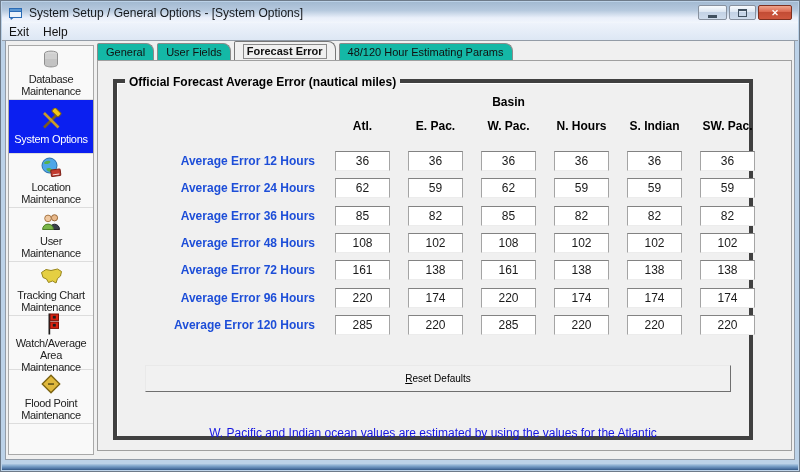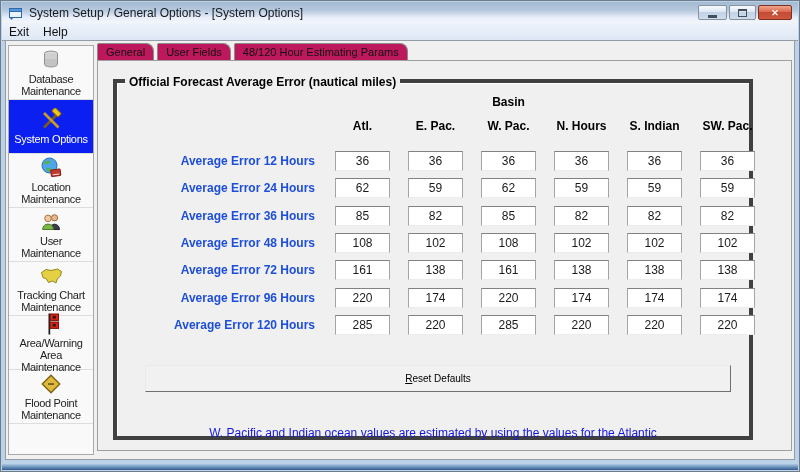--- a/index.html
+++ b/index.html
@@ -67,21 +67,21 @@
   .sb-icon svg{ width:26px; height:24px; display:block; }
   .sb-label{ font-size:11px; line-height:12px; letter-spacing:-0.3px; max-width:84px; }
 
   
   .tabstrip{
     position:absolute; left:91px; top:0; height:19px; right:2px;
     display:flex; align-items:flex-end; gap:3px; z-index:3;
   }
   .tab{
     height:17px; padding:2px 8px 0 8px; font-size:11px; color:#111;
-    background:#be185d; border:1px solid #8b8b8b; border-bottom:none;
+    background:#14b8a6; border:1px solid #8b8b8b; border-bottom:none;
     border-radius:2px 8px 0 0; white-space:nowrap;
   }
   .tab.active{
     height:19px; background:#f0f0f0; z-index:4; position:relative;
     padding-top:2px; border-color:#777;
   }
   .tab.active .tab-label{
     font-weight:bold; border:1px solid #8a8a8a; padding:0 3px 1px 3px; display:inline-block;
   }
 
@@ -209,36 +209,37 @@
         <div class="sb-item">
           <span class="sb-icon">
             <svg viewBox="0 0 24 24">
               <rect x="9.5" y="1.5" width="1.7" height="21" fill="#1d1d1d"></rect>
               <rect x="11.2" y="2" width="8.3" height="6.4" fill="#dd2211" stroke="#7a0f06"></rect>
               <rect x="13.8" y="3.8" width="3" height="2.8" fill="#1d1d1d"></rect>
               <rect x="11.2" y="10" width="8.3" height="6.4" fill="#dd2211" stroke="#7a0f06"></rect>
               <rect x="13.8" y="11.8" width="3" height="2.8" fill="#1d1d1d"></rect>
             </svg>
           </span>
-          <span class="sb-label">Area/Warning Area Maintenance</span>
+          <span class="sb-label">Watch/Average Area Maintenance</span>
         </div>
         <div class="sb-item">
           <span class="sb-icon">
             <svg viewBox="0 0 24 24">
               <rect x="5.8" y="5.8" width="12.4" height="12.4" transform="rotate(45 12 12)" fill="#dfb83c" stroke="#7a6210" stroke-width="1.3"></rect>
               <rect x="9" y="11.2" width="6" height="1.7" fill="#6b5a1a"></rect>
             </svg>
           </span>
           <span class="sb-label">Flood Point Maintenance</span>
         </div>
       </div>
 
     <div class="tabstrip">
         <div class="tab"><span class="tab-label">General</span></div>
         <div class="tab"><span class="tab-label">User Fields</span></div>
+        <div class="tab active"><span class="tab-label">Forecast Error</span></div>
         <div class="tab"><span class="tab-label">48/120 Hour Estimating Params</span></div>
       </div>
 
     <div class="panel">
       <div class="groupbox">
         <span class="legend">Official Forecast Average Error (nautical miles)</span>
 
         <button class="reset-btn"><u>R</u>eset Defaults</button>
         <div class="note">W. Pacific and Indian ocean values are estimated by using the values for the Atlantic</div>
       <div class="basin" style="left: 356px; top: 12px;">Basin</div>

